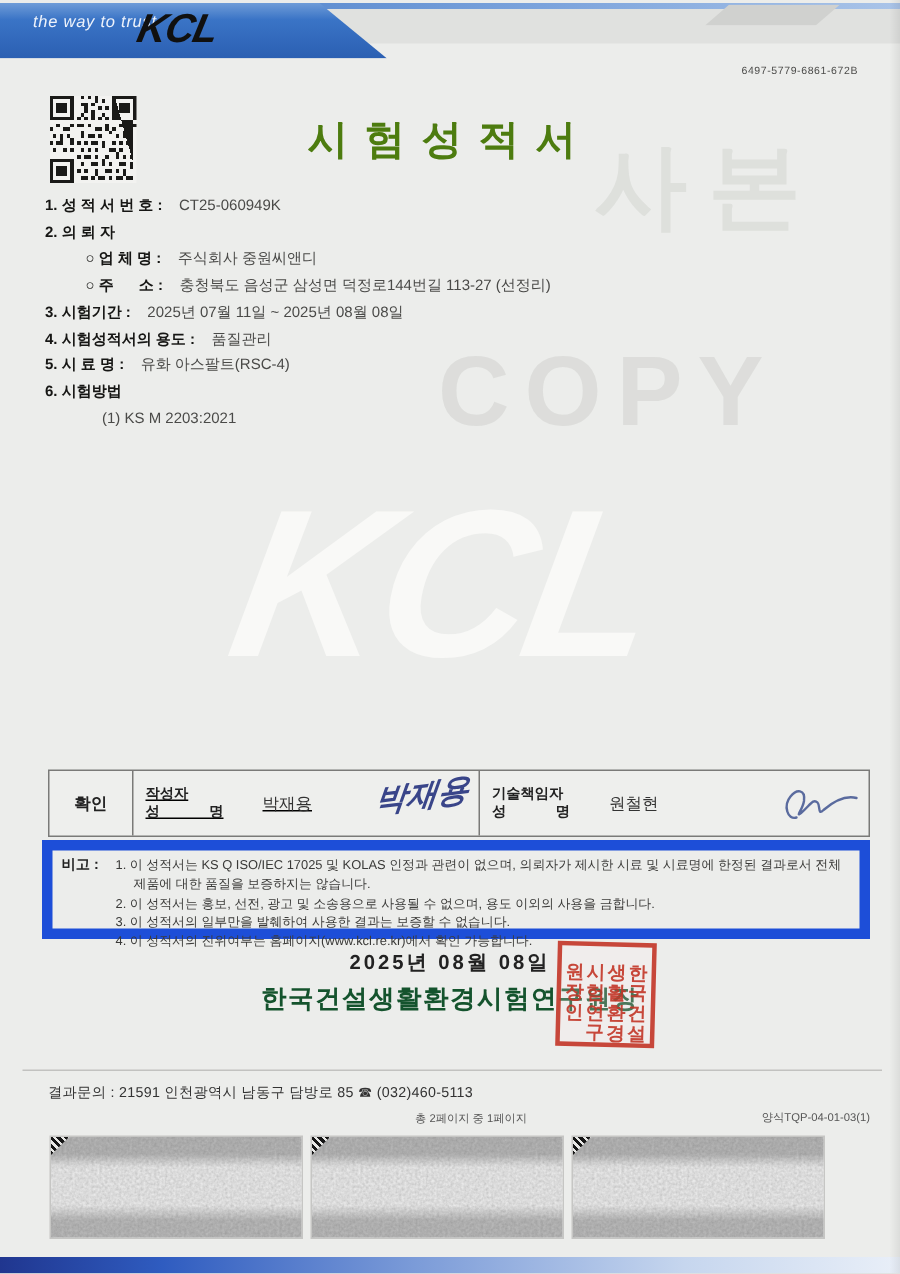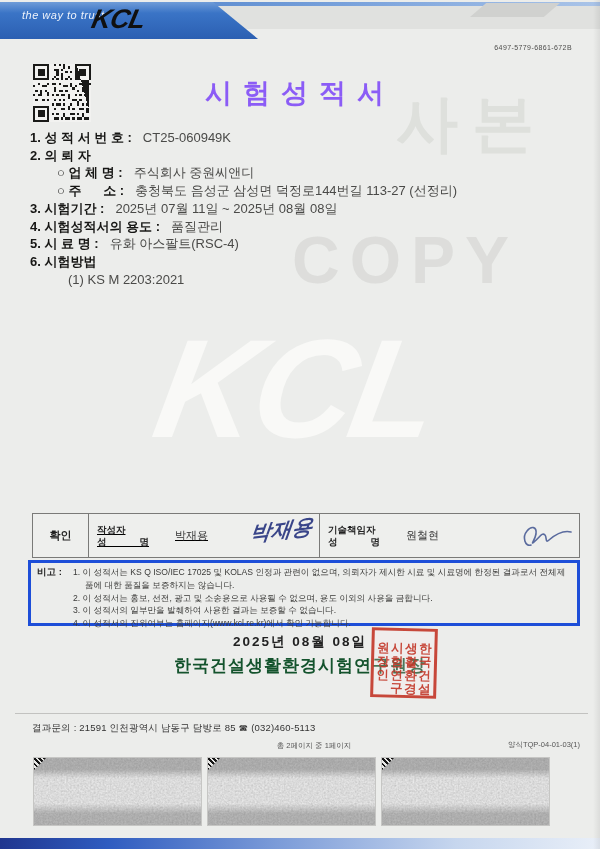--- a/index.html
+++ b/index.html
@@ -19,53 +19,53 @@
   .tagline{position:absolute;top:9px;left:22px;color:#eef3fb;font-style:italic;font-size:11px;letter-spacing:0.5px;}
   .kcl-logo{position:absolute;top:4px;left:92px;color:#101010;font-weight:900;font-style:italic;
     font-size:27px;transform:skewX(-12deg);letter-spacing:-1px;}
   .serial{position:absolute;top:44px;right:28px;font-size:7px;color:#4c4c4a;letter-spacing:0.4px;}
 
   
   .qr{position:absolute;top:64px;left:33px;width:58px;height:58px;}
 
   
   .doc-title{position:absolute;top:75px;left:0;width:100%;text-align:center;
-    font-size:27px;font-weight:bold;color:#8b5cf6;letter-spacing:11px;}
+    font-size:27px;font-weight:bold;color:#4d7c0f;letter-spacing:11px;}
 
   
   .wm-kcl{position:absolute;top:308px;left:158px;font-size:140px;font-weight:900;font-style:italic;
     transform:skewX(-10deg);color:#f9f9f7;letter-spacing:-4px;user-select:none;}
   .wm-kr{position:absolute;top:82px;left:396px;font-size:62px;font-weight:bold;
     color:rgba(175,176,170,0.22);letter-spacing:14px;user-select:none;}
   .wm-copy{position:absolute;top:222px;left:292px;font-size:66px;font-weight:bold;
     color:rgba(178,179,173,0.26);letter-spacing:10px;user-select:none;}
 
   
   .fields{position:absolute;top:129px;left:30px;width:552px;}
-  .f-row{display:flex;line-height:17.7px;font-size:13px;}
+  .f-row{display:flex;line-height:17.7px;font-size:10px;}
   .f-row.ind{padding-left:27px;}
   .f-label{font-weight:bold;color:#161614;white-space:pre;}
   .f-value{color:#4a4a48;margin-left:11px;white-space:pre;}
 
   
   .appr{position:absolute;top:513px;left:32px;width:546px;height:43px;border:1px solid #7a7a78;
     display:flex;background:rgba(255,255,255,0.12);}
   .appr .cell{display:flex;align-items:center;}
   .c-confirm{width:55px;justify-content:center;font-size:11px;font-weight:bold;color:#222;}
   .c-writer{width:230px;border-left:1px solid #7a7a78;position:relative;text-decoration:underline;}
   .c-tech{flex:1;border-left:1px solid #7a7a78;position:relative;}
   .role{margin-left:8px;width:52px;font-size:9.5px;font-weight:bold;color:#222;line-height:11.5px;}
   .role span{display:block;text-align-last:justify;}
   .pname{font-size:11px;color:#333;margin-left:26px;}
   .sig-kr{position:absolute;right:6px;top:2px;font-size:21px;font-weight:bold;font-style:italic;
     color:#26337f;transform:rotate(-7deg) skewX(-14deg);opacity:0.9;}
   .sig-svg{position:absolute;right:4px;top:5px;}
 
   
-  .notes{position:absolute;top:560px;left:28px;width:552px;height:66px;border:3px solid #1d4ed8;
+  .notes{position:absolute;top:560px;left:28px;width:552px;height:66px;border:7px solid #1d4ed8;
     display:flex;box-sizing:border-box;padding-top:3px;}
   .notes-label{width:36px;font-size:9.5px;font-weight:bold;color:#222;padding-left:6px;white-space:pre;}
   .notes-list{flex:1;font-size:8.6px;color:#3a3a38;line-height:12.8px;padding-right:6px;}
   .note-item{padding-left:12px;text-indent:-12px;}
 
   
   .issue-date{position:absolute;top:633px;left:0;width:100%;text-align:center;
     font-size:13.5px;font-weight:bold;color:#222;letter-spacing:2px;}
   .issue-org{position:absolute;top:654px;left:0;width:100%;text-align:center;
     font-size:17px;font-weight:bold;color:#14532d;letter-spacing:1px;}

